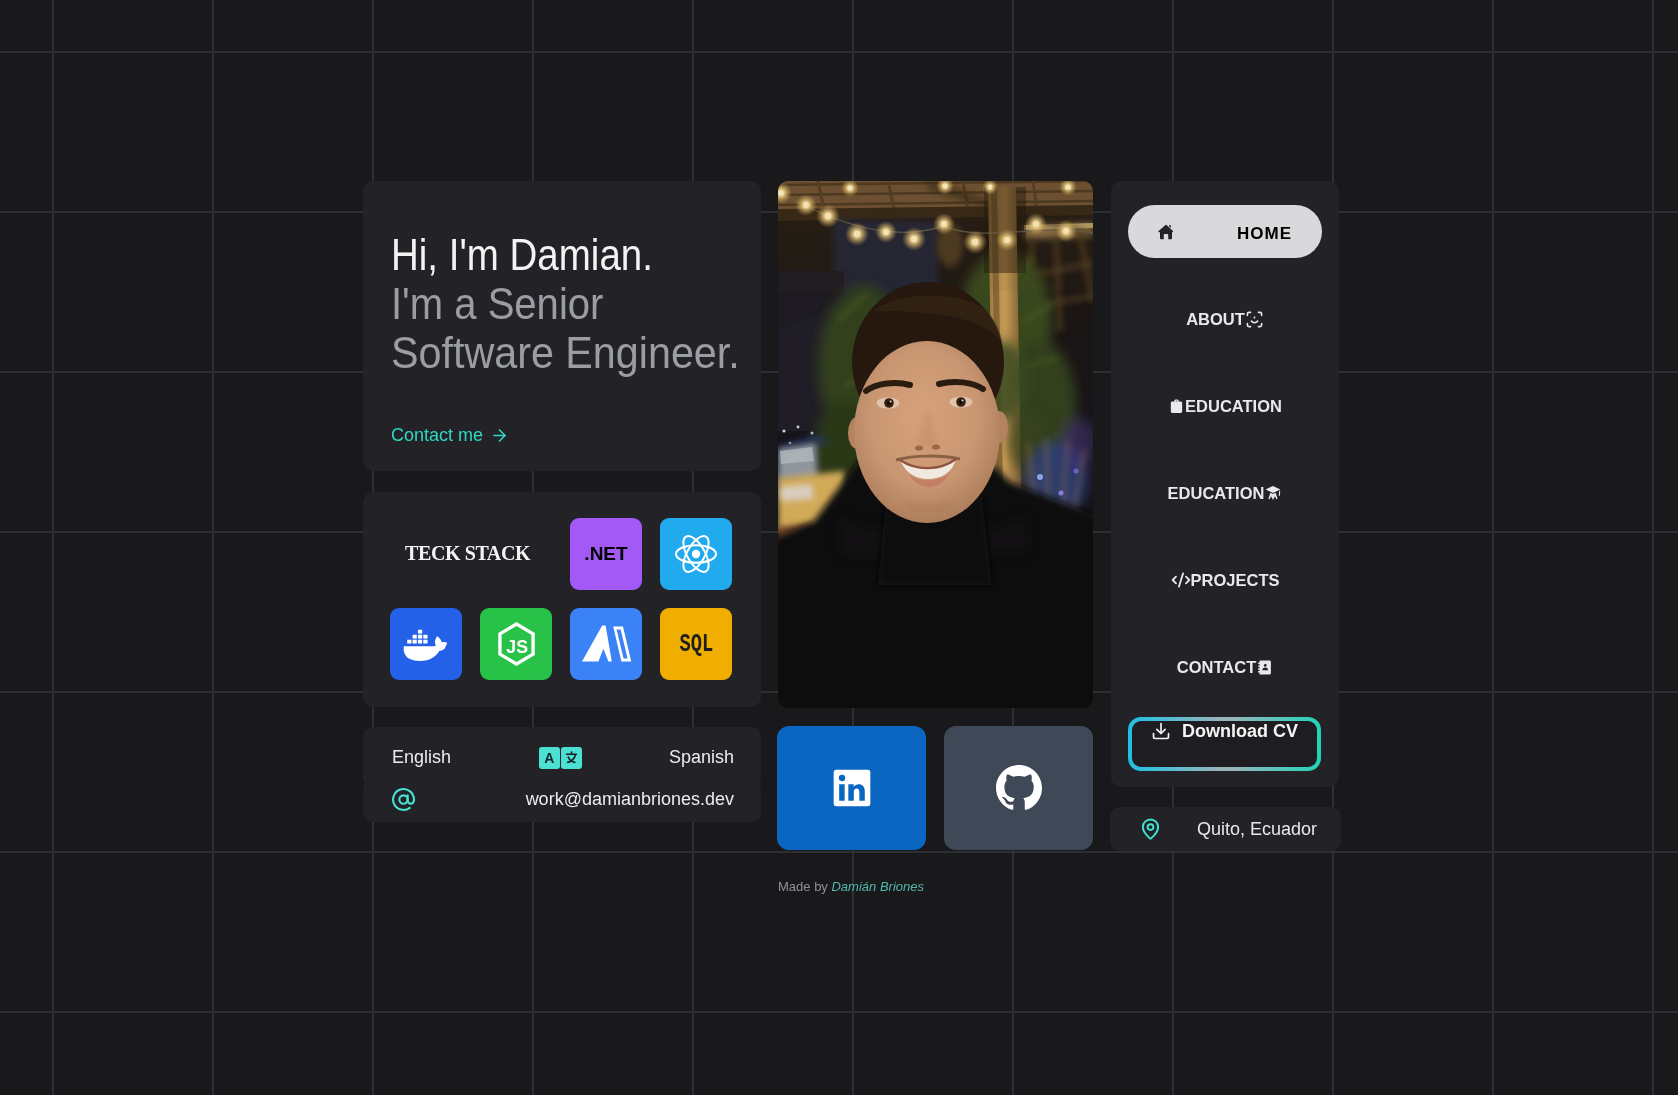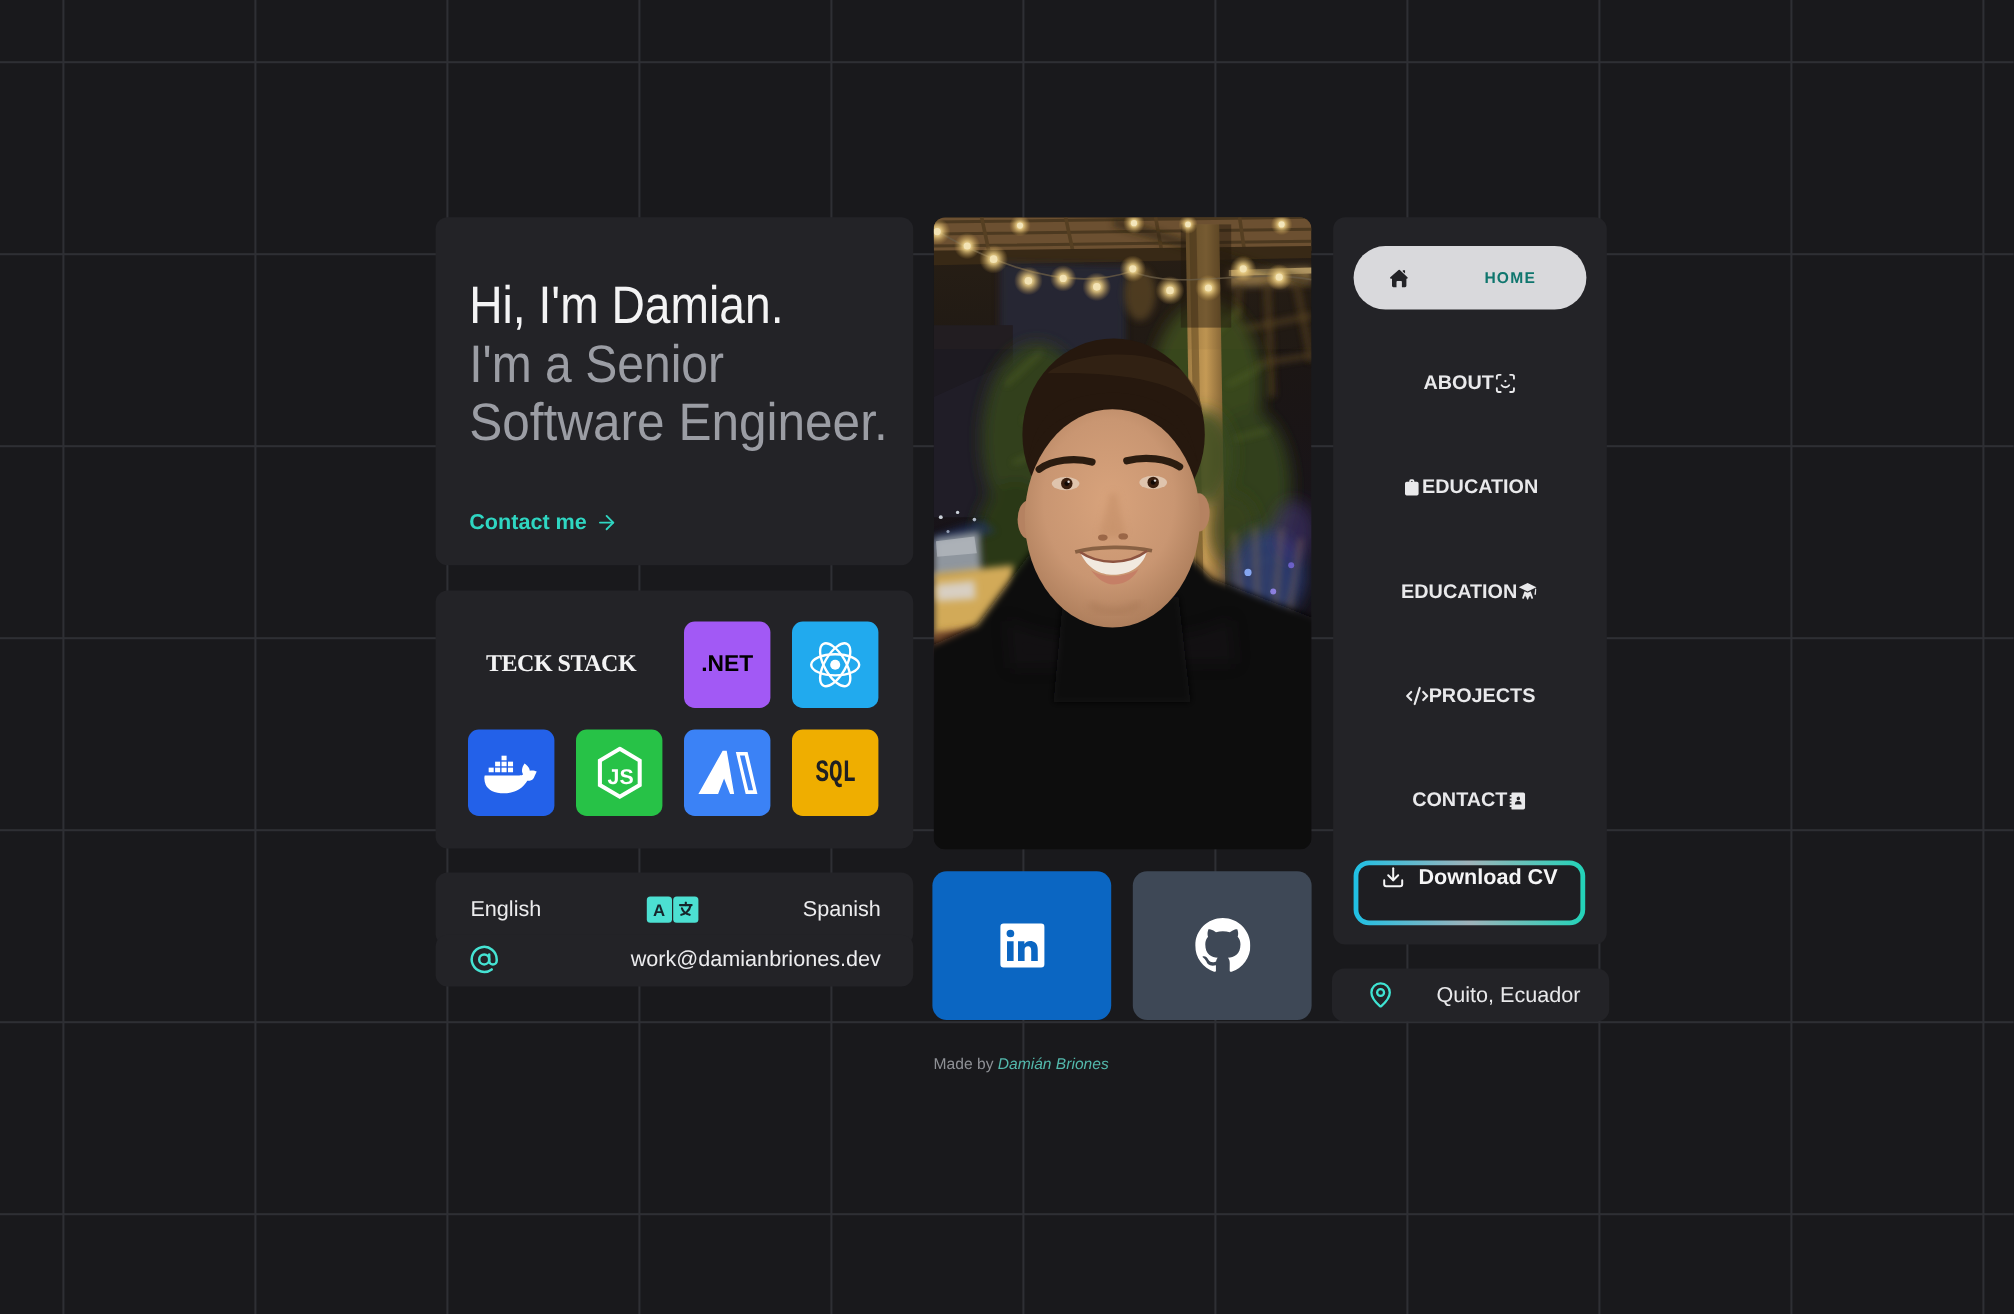--- a/index.html
+++ b/index.html
@@ -15,21 +15,21 @@
     position:relative;
   }
   .abs { position:absolute; }
   .card { position:absolute; background:#232327; border-radius:10px; }
 
   
   .hero { left:363px; top:181px; width:398px; height:290px; }
   .hero h1 { position:absolute; left:28px; top:49px; font-size:44px; line-height:49px; font-weight:500; color:#f3f3f4; white-space:nowrap; }
   .hero h1 div { transform-origin:left center; }
   .hero h1 .sub { color:#9b9da4; }
-  .contact { position:absolute; left:28px; top:244px; color:#2fd6c2; font-size:18px; display:flex; align-items:center; gap:7px;font-weight:bold; }
+  .contact { position:absolute; left:28px; top:244px; color:#2fd6c2; font-size:18px; display:flex; align-items:center; gap:7px; }
 
   
   .tech { left:363px; top:492px; width:398px; height:215px; }
   .tech .title { position:absolute; left:42px; top:50px; font-size:20px; font-weight:700; color:#f3f3f4; letter-spacing:-0.4px;font-family:Liberation Serif, serif; }
   .tile { position:absolute; width:72px; height:72px; border-radius:9px; display:flex; align-items:center; justify-content:center; }
   .t-net   { left:207px; top:26px;  background:#a259f5; color:#000000; font-weight:700; font-size:19px; }
   .t-react { left:297px; top:26px;  background:#21aaee; }
   .t-dock  { left:27px;  top:116px; background:#2361e9; }
   .t-node  { left:117px; top:116px; background:#27c247; }
   .t-azure { left:207px; top:116px; background:#3b82f6; }
@@ -48,21 +48,21 @@
   .photo { position:absolute; left:778px; top:181px; width:315px; height:527px; border-radius:10px; overflow:hidden; }
 
   
   .lnk { left:777px; top:726px; width:149px; height:124px; background:#0b66c2; border-radius:12px; display:flex; align-items:center; justify-content:center; }
   .git { left:944px; top:726px; width:149px; height:124px; background:#3e4856; border-radius:12px; display:flex; align-items:center; justify-content:center; }
 
   
   .nav { left:1111px; top:181px; width:228px; height:606px; }
   .pill { position:absolute; left:17px; top:24px; width:194px; height:53px; background:#d9d9dc; border-radius:27px; }
   .pill svg { position:absolute; left:29px; top:18px; }
-  .pill span { position:absolute; left:109px; top:19px; font-size:13px; font-weight:700; color:#0f766e; letter-spacing:1px; }
+  .pill span { position:absolute; left:109px; top:19px; font-size:17px; font-weight:700; color:#000000; letter-spacing:1px; }
   .navrow { position:absolute; left:52px; width:124px; height:20px; display:flex; justify-content:center; align-items:center; color:#e9e9eb; font-size:16.5px; font-weight:700; }
   .navrow svg { flex:none; }
   .dl { position:absolute; left:17px; top:536px; width:193px; height:54px; border-radius:13px;
         background:linear-gradient(90deg,#1fc0e4,#9fb3ba 50%,#22d3b9);
         padding:4px; }
   .dl .in { width:100%; height:100%; background:#1e1e22; border-radius:9px; display:flex; align-items:flex-start; padding-left:19px; gap:11px; color:#f5f5f6; font-size:18px; font-weight:700; }
 
   
   .loc { left:1110px; top:807px; width:231px; height:44px; display:flex; align-items:center; }
   .loc svg { position:absolute; left:29px; }

